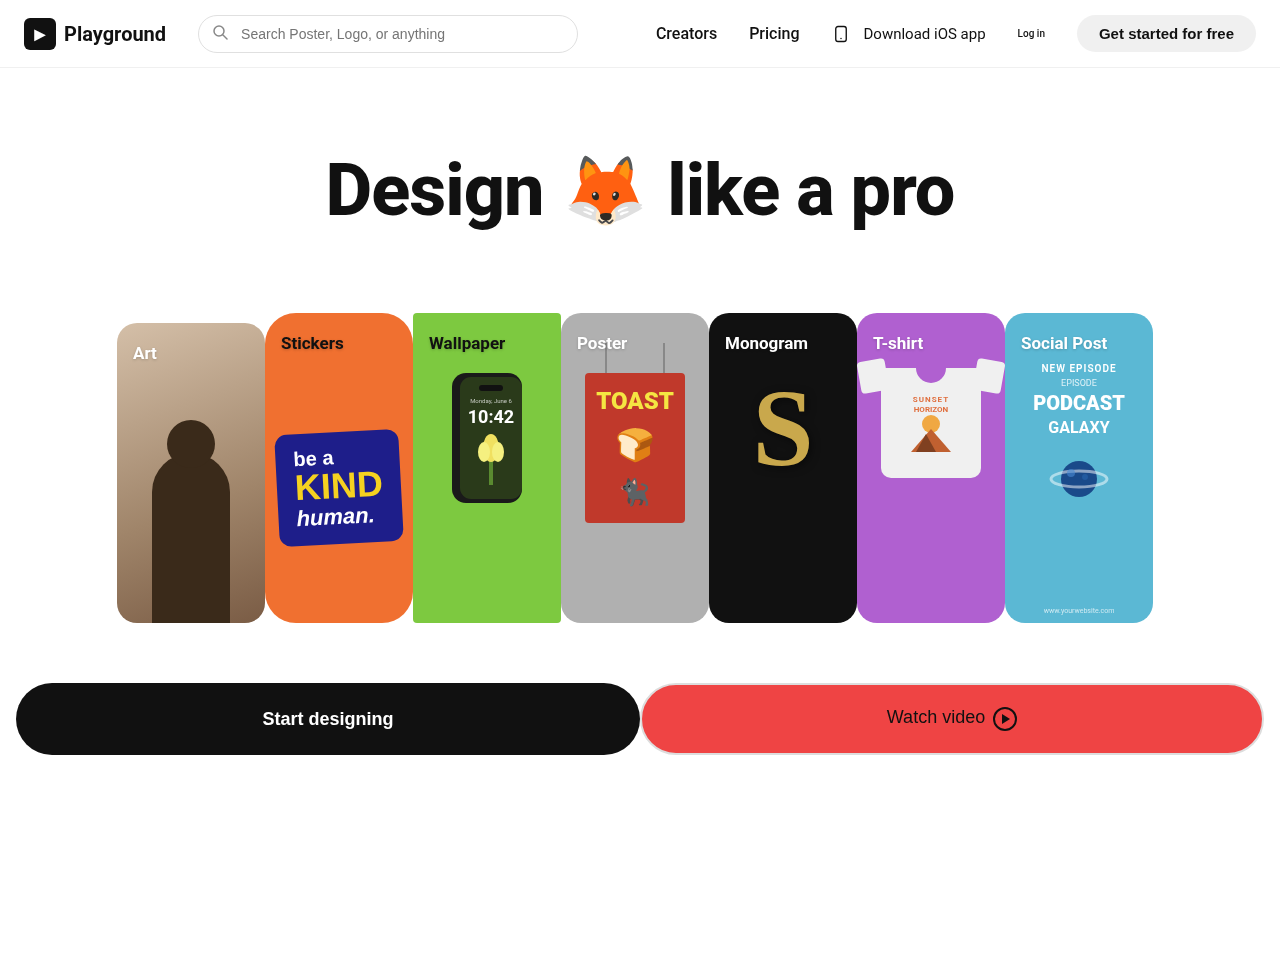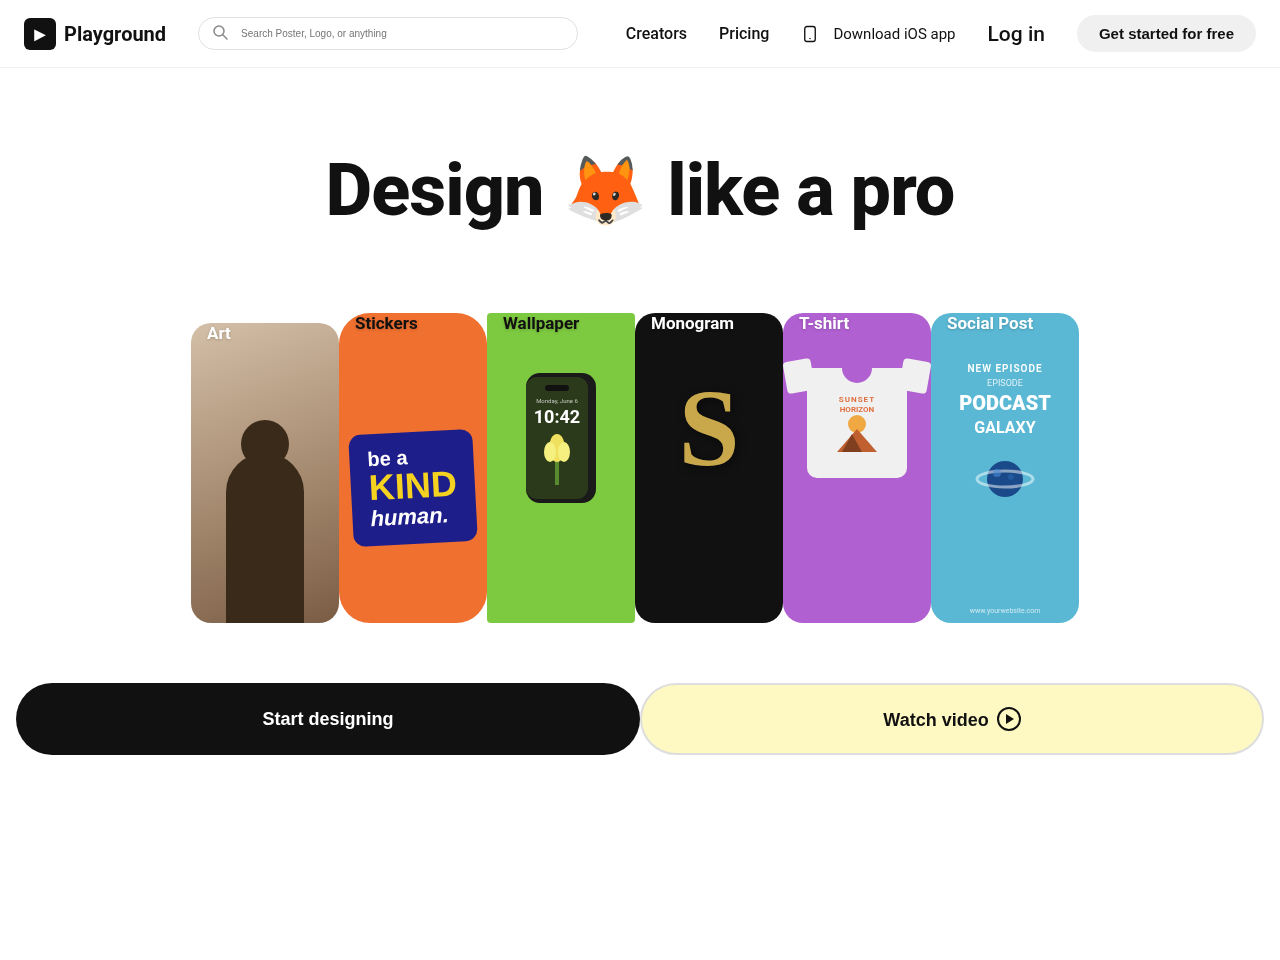--- a/index.html
+++ b/index.html
@@ -49,21 +49,21 @@
       flex: 1;
       max-width: 380px;
       position: relative;
       margin-left: 8px;
     }
     .search-bar input {
       width: 100%;
       padding: 10px 16px 10px 42px;
       border: 1.5px solid #e0e0e0;
       border-radius: 24px;
-      font-size: 10px;
+      font-size: 14px;
       outline: none;
       color: #555;
       background: #fff;
     }
     .search-icon-wrap {
       position: absolute;
       left: 14px;
       top: 50%;
       transform: translateY(-50%);
       color: #888;
@@ -84,21 +84,21 @@
     .ios-btn {
       display: flex;
       align-items: center;
       gap: 14px;
       font-size: 15px;
       color: #111;
       cursor: pointer;
       font-weight: 400;
     }
     .login-btn {
-      font-size: 21px;
+      font-size: 10px;
       font-weight: 500;
       color: #111;
       cursor: pointer;
     }
     .cta-btn {
       background: #f0f0f0;
       border: none;
       border-radius: 24px;
       padding: 10px 22px;
       font-size: 15px;
@@ -142,21 +142,21 @@
     .card {
       border-radius: 20px;
       overflow: hidden;
       position: relative;
       flex-shrink: 0;
       cursor: pointer;
     }
 
     .card-label {
       position: absolute;
-      top: 0;
+      top: 20px;
       left: 16px;
       font-size: 17px;
       font-weight: 700;
       color: #fff;
       z-index: 2;
       text-shadow: 0 1px 3px rgba(0,0,0,0.2);
     }
     .card-label.dark {
       color: #111;
     }
@@ -207,21 +207,21 @@
     .phone-mockup {
       width: 70px;
       height: 130px;
       background: #1a1a1a;
       border-radius: 14px;
       margin: 60px auto 0;
       position: relative;
       overflow: hidden;
       display: flex;
       align-items: center;
-      justify-content: flex-start;
+      justify-content: flex-end;
     }
     .phone-screen {
       width: 62px;
       height: 122px;
       background: #2a3a1a;
       border-radius: 11px;
       overflow: hidden;
       display: flex;
       flex-direction: column;
       align-items: center;
@@ -421,31 +421,31 @@
       border-radius: 50px;
       padding: 22px 0;
       font-size: 18px;
       font-weight: 600;
       cursor: pointer;
       text-align: center;
     }
     .btn-watch {
       flex: 1;
       max-width: 624px;
-      background: #fef9c3;
+      background: #ef4444;
       color: #111;
       border: 2px solid #ddd;
       border-radius: 50px;
       padding: 22px 0;
       font-size: 18px;
-      font-weight: 700;
+      font-weight: 400;
       cursor: pointer;
       text-align: center;
       display: flex;
-      align-items: flex-end;
+      align-items: flex-start;
       justify-content: center;
       gap: 8px;
     }
     .play-icon-circle {
       width: 24px;
       height: 24px;
       border: 2px solid #111;
       border-radius: 50%;
       display: flex;
       align-items: center;
@@ -535,20 +535,32 @@
         <svg class="tulip-svg" viewBox="0 0 40 60">
           <rect x="18" y="25" width="4" height="30" fill="#5a8a30"></rect>
           <ellipse cx="20" cy="18" rx="8" ry="14" fill="#f0e060"></ellipse>
           <ellipse cx="13" cy="22" rx="6" ry="10" fill="#f5f080"></ellipse>
           <ellipse cx="27" cy="22" rx="6" ry="10" fill="#f5f080"></ellipse>
         </svg>
       </div>
     </div>
   </div>
 
+  <div class="card card-poster">
+    <span class="card-label" style="color:#fff;">Poster</span>
+    <div style="position:relative; width:100px; height:150px; margin:60px auto 0;">
+      <div class="poster-string-left"></div>
+      <div class="poster-string-right"></div>
+      <div style="width:100%; height:100%; background:#c0392b; border-radius:4px; display:flex; flex-direction:column; align-items:center; justify-content:space-around; padding:10px;">
+        <div style="color:#f5e642; font-size:24px; font-weight:900; text-align:center; line-height:1;">TOAST</div>
+        <div style="font-size:32px;">🍞</div>
+        <div style="font-size:26px;">🐈‍⬛</div>
+      </div>
+    </div>
+  </div>
 
   <div class="card card-monogram">
     <span class="card-label">Monogram</span>
     <div class="monogram-s">S</div>
   </div>
 
   <div class="card card-tshirt">
     <span class="card-label">T-shirt</span>
     <div class="tshirt-shape">
       <div class="tshirt-sleeve-left"></div>

